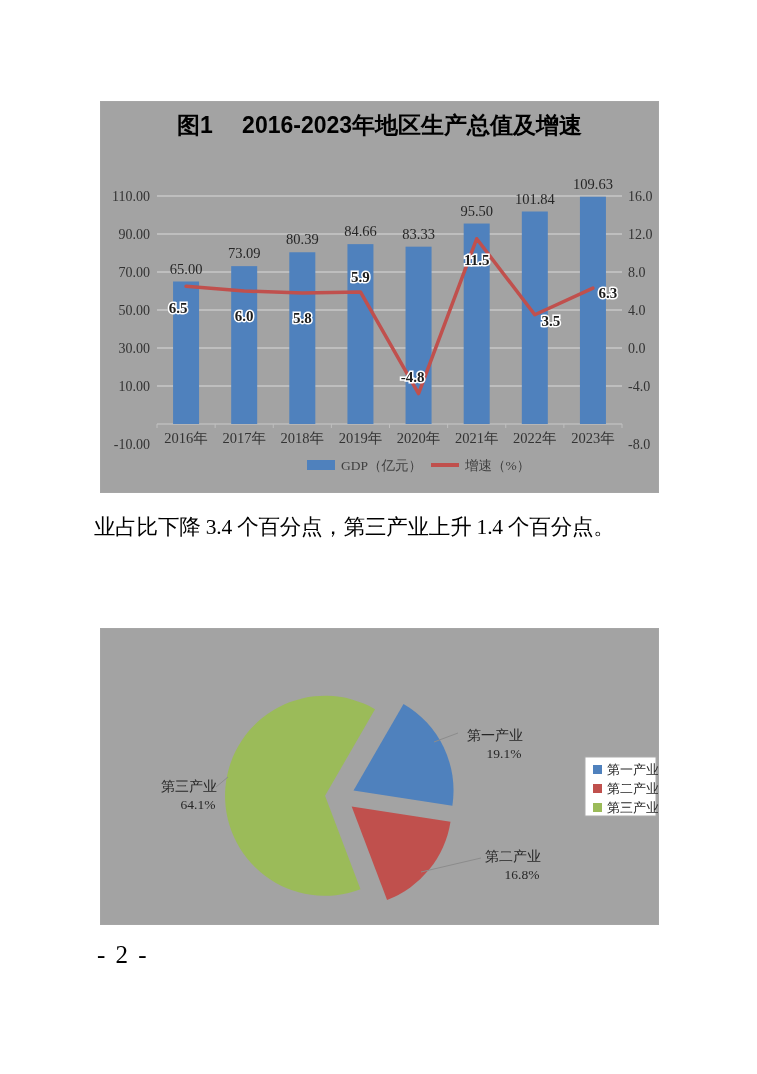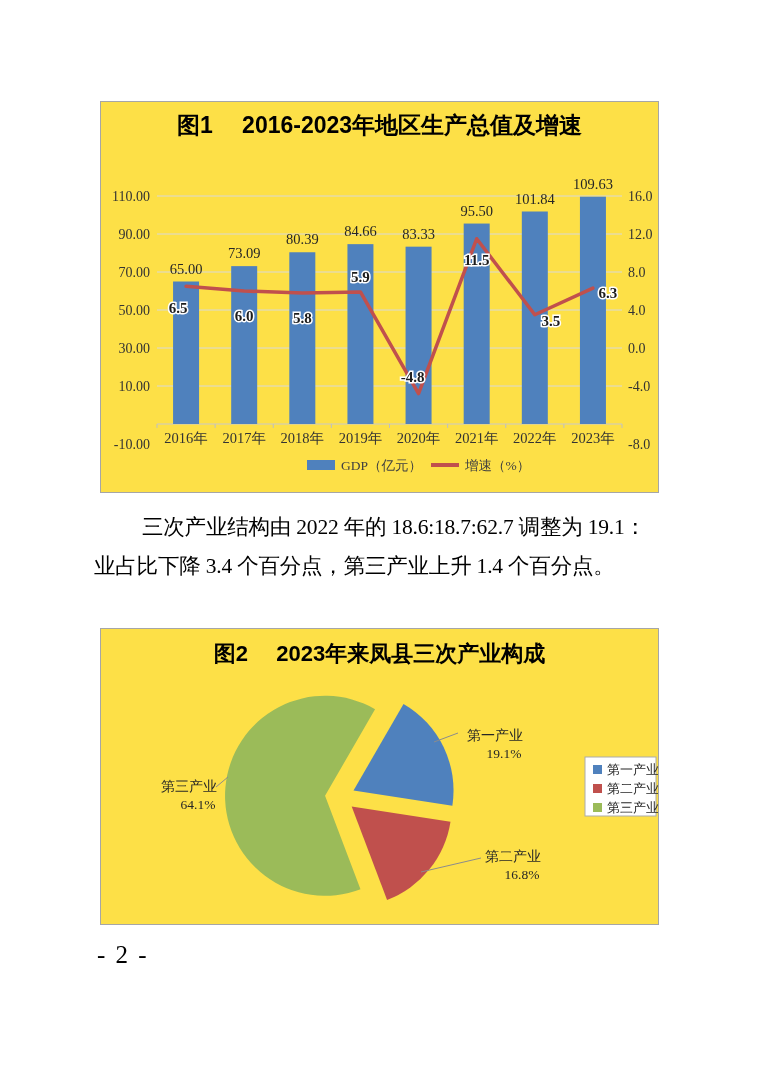--- a/index.html
+++ b/index.html
@@ -1,21 +1,21 @@
 <!DOCTYPE html>
 <html><head>
 <meta charset="utf-8">
 <style>
   html,body{margin:0;padding:0;}
   body{
     width:757px;height:1074px;position:relative;background:#ffffff;
     font-family:"Liberation Serif","DejaVu Serif",serif;overflow:hidden;
   }
   .chart-figure{
-    position:absolute;left:100px;background:#fde047;
+    position:absolute;left:100px;background:#a3a3a3;
     border:1px solid #a6a6a6;box-sizing:border-box;margin:0;
   }
   #chart1-box{top:101px;width:559px;height:392px;}
   #chart2-box{top:628px;width:559px;height:297px;}
   .chart-title{
     position:absolute;top:8px;left:0;width:100%;text-align:center;
     font-family:"Liberation Sans","DejaVu Sans",sans-serif;
     font-weight:bold;color:#000;white-space:pre;
   }
   #chart1-box .chart-title{font-size:23px;}
@@ -105,26 +105,24 @@
         <text x="449.8125" y="223.75" text-anchor="middle" font-size="15" font-weight="bold" fill="#1c1c1c" stroke="#ffffff" stroke-width="3" paint-order="stroke" font-family="Liberation Sans, DejaVu Sans, sans-serif">3.5</text>
         <text x="506.9375" y="196.14999999999998" text-anchor="middle" font-size="15" font-weight="bold" fill="#1c1c1c" stroke="#ffffff" stroke-width="3" paint-order="stroke" font-family="Liberation Sans, DejaVu Sans, sans-serif">6.3</text>
         <rect x="206" y="358" width="28" height="10" fill="#4f81bd"></rect>
         <text x="240" y="368" font-size="13.5" fill="#404040">GDP（亿元）</text>
         <line x1="330" y1="363" x2="358" y2="363" stroke="#c0504d" stroke-width="4"></line>
         <text x="364" y="368" font-size="13.5" fill="#404040">增速（%）</text>
       </svg>
   </figure>
 
   <div id="paragraph">
-    <div class="para-line indent">三次产业结构由 2022 年的 18.6:18.7:62.7 调整为 19.1：</div>
     <div class="para-line">业占比下降 3.4 个百分点，第三产业上升 1.4 个百分点。</div>
   </div>
 
   <figure class="chart-figure" id="chart2-box">
-    <div class="chart-title">图2　 2023年来凤县三次产业构成</div>
     <svg id="chart2-svg" class="chart-svg" width="557" height="295" viewBox="0 0 557 295">
         <path d="M 252.5252246762907 161.51399217886248 L 302.5252246762907 74.9114518004186 A 100 100 0 0 1 351.3587191637613 176.74358072862708 Z" fill="#4f81bd"></path>
         <path d="M 250.65718942185455 177.43980586574756 L 349.4906839093251 192.66939441551216 A 100 100 0 0 1 286.1026138702875 270.9471418649644 Z" fill="#c0504d"></path>
         <path d="M 224.04873765464222 166.79179708646006 L 259.49416210307515 260.2991330856769 A 100 100 0 1 1 274.04873765464214 80.18925670801616 Z" fill="#9bbb59"></path>
         <line x1="333" y1="113" x2="357" y2="104" stroke="#8c8c8c" stroke-width="1"></line>
         <line x1="320" y1="243" x2="380" y2="229" stroke="#8c8c8c" stroke-width="1"></line>
         <line x1="127" y1="148" x2="115" y2="158" stroke="#8c8c8c" stroke-width="1"></line>
         <text x="394" y="111" text-anchor="middle" font-size="14" fill="#262626">第一产业</text>
         <text x="403" y="129" text-anchor="middle" font-size="13.5" fill="#262626">19.1%</text>
         <text x="412" y="232" text-anchor="middle" font-size="14" fill="#262626">第二产业</text>

